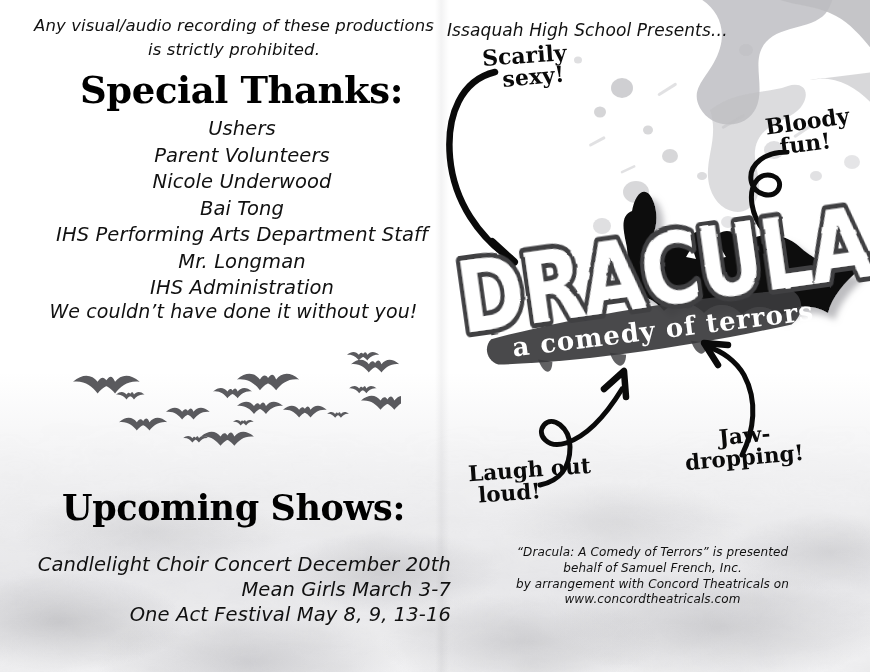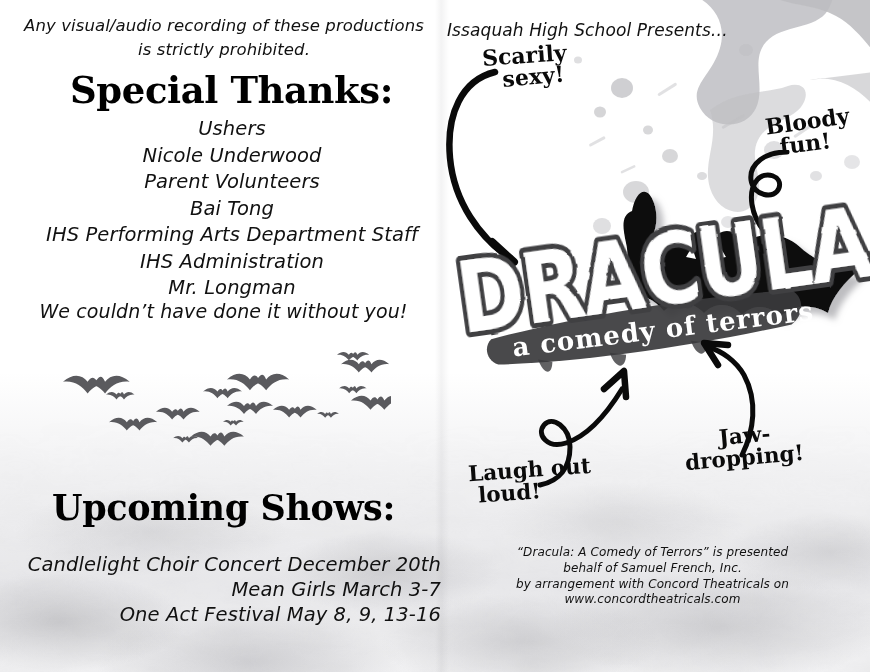--- a/index.html
+++ b/index.html
@@ -56,21 +56,21 @@
     top: -10px;
     left: 560px;
     width: 330px;
     height: 260px;
     pointer-events: none;
     opacity: .92;
   }
 
   
   .panel { position: absolute; top: 0; height: 672px; }
-  .panel-left  { left: 6px;     width: 435px; padding-left: 16px; }
+  .panel-left  { left: 16px;     width: 435px; padding-left: 16px; }
   .panel-right { left: 435px; width: 435px; }
 
   
   .script {
     font-family: "DejaVu Sans", sans-serif;
     font-style: italic;
     color: #111;
     letter-spacing: .1px;
   }
   .gothic {
@@ -255,26 +255,26 @@
 
     <div class="notice script">
       <div>Any visual/audio recording of these productions</div>
       <div>is strictly prohibited.</div>
     </div>
 
     <div class="thanks-title gothic">Special Thanks:</div>
 
     <div class="thanks-list script">
       <div>Ushers</div>
+      <div>Parent Volunteers</div>
       <div>Nicole Underwood</div>
-      <div>Parent Volunteers</div>
       <div>Bai Tong</div>
       <div>IHS Performing Arts Department Staff</div>
+      <div>Mr. Longman</div>
       <div>IHS Administration</div>
-      <div>Mr. Longman</div>
     </div>
 
     <div class="closing script">We couldn’t have done it without you!</div>
 
     <svg class="bats" viewBox="0 0 340 115">
       <defs>
         <path id="batshape" d="M0 4 C7 -2 13 -1 17 4 C19 1 21 0 23 3 C25 0 27 -1 29 4
                                 C33 -1 39 -2 46 4 C38 3 33 7 29 12 C26 8 23 7 23 7
                                 C23 7 20 8 17 12 C13 7 8 3 0 4 Z"></path>
       </defs>

